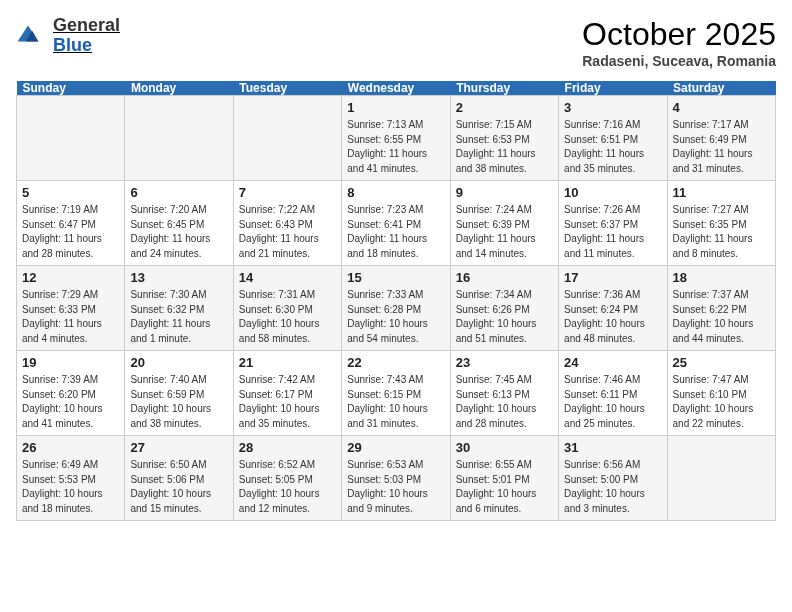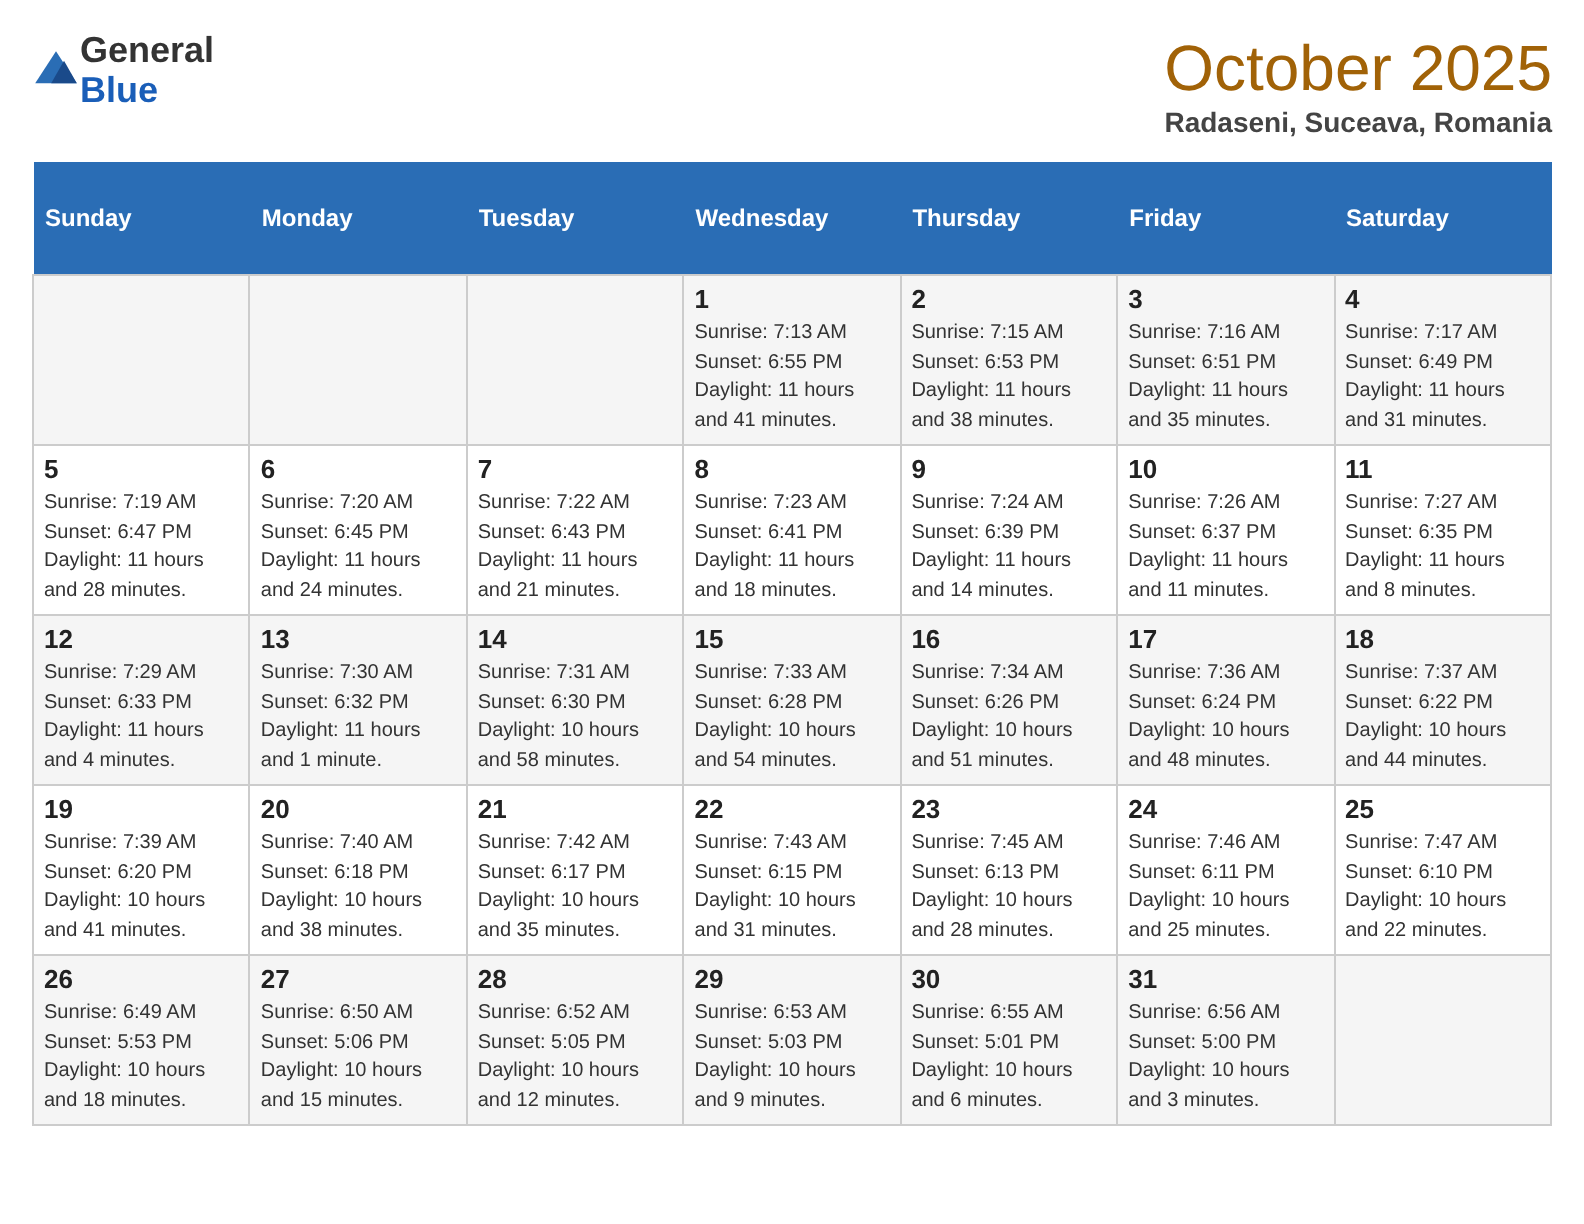--- a/index.html
+++ b/index.html
@@ -12,56 +12,57 @@
     }
     .header {
       display: flex;
       justify-content: space-between;
       align-items: flex-start;
       margin-bottom: 12px;
     }
     .logo {
       display: flex;
       align-items: center;
-      gap: 0;
+      gap: 13px;
+      text-decoration: underline;
     }
     .logo-text {
       font-size: 18px;
       font-weight: bold;
       line-height: 1.1;
     }
     .logo-general { color: #333; }
     .logo-blue { color: #1a5eb8; margin-top: 19px; }
     .logo-icon {
       width: 24px;
       height: 24px;
     }
     .title-block {
       text-align: right;
     }
     .month-title {
       font-size: 32px;
       font-weight: normal;
-      color: #a16207;
+      color: #000000;
     }
     .subtitle {
       font-size: 14px;
       color: #444;
       font-weight: bold;
     }
     table {
       width: 100%;
       border-collapse: collapse;
       font-size: 11px;
     }
     thead tr th {
       background-color: #2a6db5;
       color: #fff;
       text-align: left;
-      padding: 21px 6px;
+      padding: 0 6px;
       font-size: 12px;
       font-weight: bold;
     }
     tbody tr td {
       border: 1px solid #ccc;
       vertical-align: top;
       padding: 4px 5px;
       min-height: 80px;
       height: 80px;
       width: 108px;
@@ -260,21 +261,21 @@
         <td>
           <div class="day-number">19</div>
           <div class="day-info">Sunrise: 7:39 AM
 Sunset: 6:20 PM
 Daylight: 10 hours
 and 41 minutes.</div>
         </td>
         <td>
           <div class="day-number">20</div>
           <div class="day-info">Sunrise: 7:40 AM
-Sunset: 6:18 PM
+Sunset: 6:59 PM
 Daylight: 10 hours
 and 38 minutes.</div>
         </td>
         <td>
           <div class="day-number">21</div>
           <div class="day-info">Sunrise: 7:42 AM
 Sunset: 6:17 PM
 Daylight: 10 hours
 and 35 minutes.</div>
         </td>

